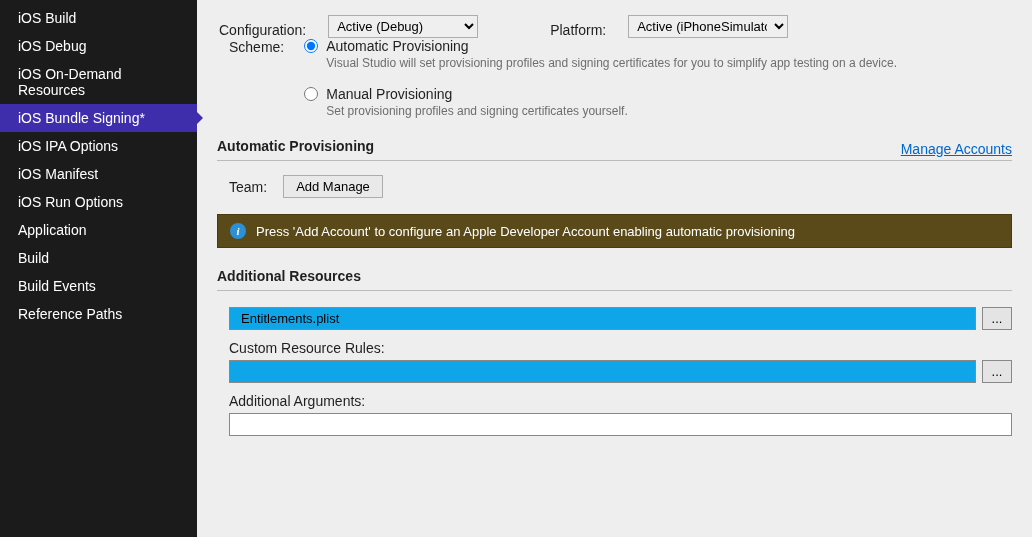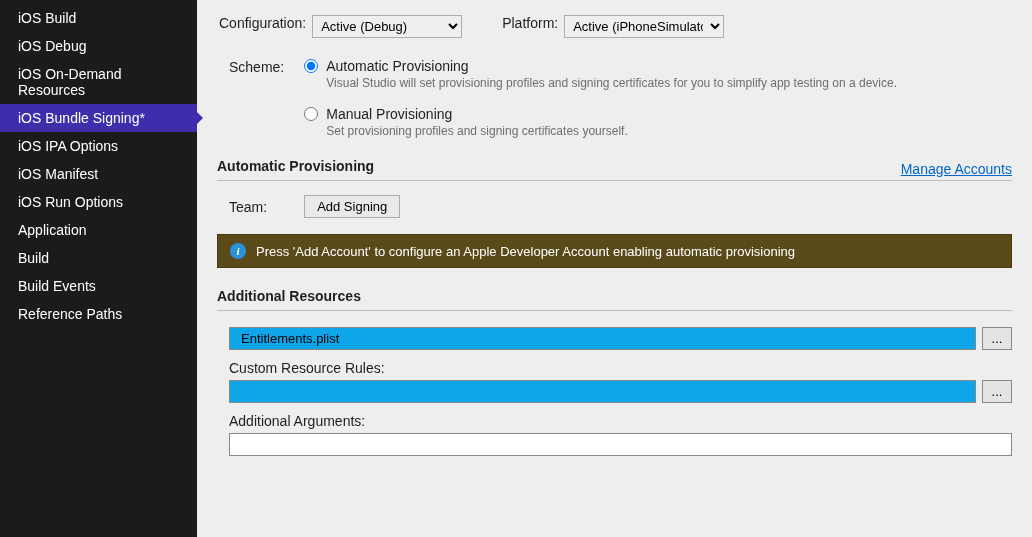--- a/index.html
+++ b/index.html
@@ -41,23 +41,22 @@
     border-left: 7px solid #3f2eab;
   }
   .main {
     flex: 1;
     padding: 15px 20px 20px 20px;
     color: #1f1f1f;
     overflow: auto;
   }
   .top-row {
     display: flex;
-    align-items: flex-start;
-    gap: 10px;
-    margin-bottom: 20px;
+    align-items: flex-end;
+    gap: 26px;
     padding-left: 2px;
   }
   .top-row label {
     font-size: 14px;
     margin-right: -4px;
   }
   select {
     font-family: inherit;
     font-size: 13px;
     padding: 2px 4px;
@@ -104,21 +103,21 @@
   .auto-header-row .section-header { border:none; margin:0; padding-bottom:6px;}
   .link {
     color: #0066cc;
     text-decoration: underline;
     cursor:pointer;
     font-size:14px;
   }
   .team-row {
     display:flex;
     align-items:center;
-    gap: 37px;
+    gap: 16px;
     padding-left: 12px;
     margin-bottom: 16px;
   }
   .team-row .lbl { font-size:14px;}
   button.btn {
     font-family: inherit;
     font-size: 13px;
     padding: 3px 12px;
     border: 1px solid #adadad;
     background: #e9e9e9;
@@ -234,21 +233,21 @@
     </div>
   </div>
 
   <div class="auto-header-row">
     <div class="section-header">Automatic Provisioning</div>
     <a class="link">Manage Accounts</a>
   </div>
 
   <div class="team-row">
     <div class="lbl">Team:</div>
-    <button class="btn">Add Signing</button>
+    <button class="btn">Add Manage</button>
   </div>
 
   <div class="info-bar">
     <span class="info-icon">i</span>
     <span>Press 'Add Account' to configure an Apple Developer Account enabling automatic provisioning</span>
   </div>
 
   <div class="section-header">Additional Resources</div>
 
   <div class="field-group">

